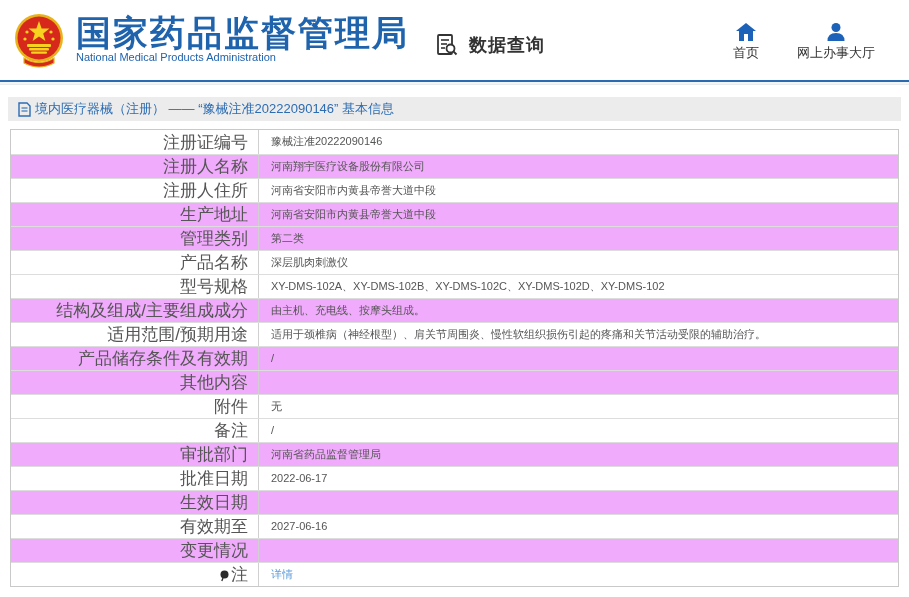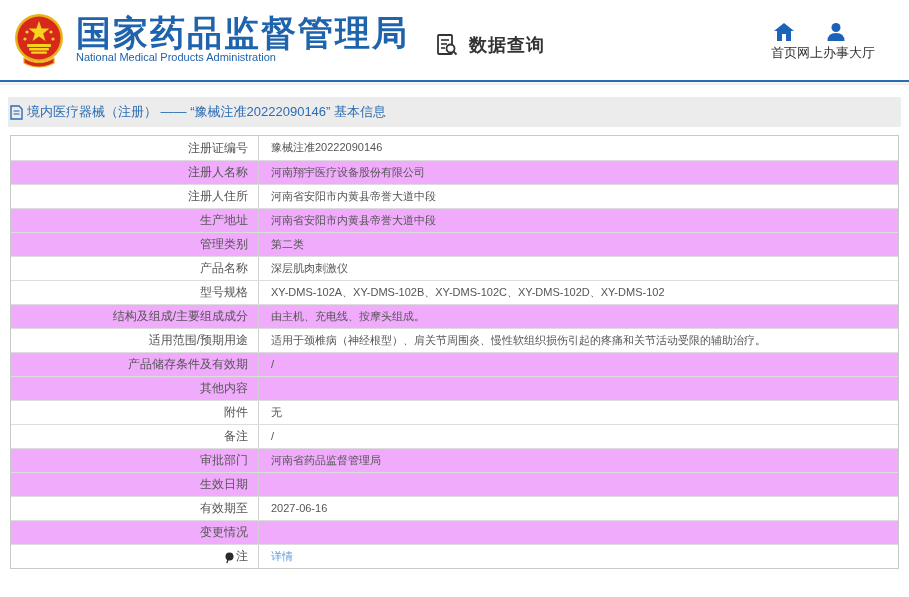--- a/index.html
+++ b/index.html
@@ -8,38 +8,38 @@
 
   
   .header { height:80px; display:flex; align-items:center; padding:0 34px 0 14px; }
   .emblem { width:50px; height:56px; flex-shrink:0; }
   .org { margin-left:12px; }
   .org-zh { color:#1f63ad; font-size:35px; font-weight:bold; letter-spacing:2px; line-height:30px; }
   .org-en { color:#1f63ad; font-size:11px; margin-top:3px; }
   .dq { display:flex; align-items:center; margin-left:26px; margin-top:10px; }
   .dq-label { color:#333; font-size:18px; font-weight:bold; margin-left:10px; letter-spacing:1px; }
   .spacer { flex:1; }
-  .nav { display:flex; margin-top:4px; }
+  .nav { display:flex; gap:38px; margin-top:4px; }
   .nav-item { display:flex; flex-direction:column; align-items:center; cursor:pointer; }
   .nav-item .txt { color:#333; font-size:13px; margin-top:3px; white-space:nowrap; }
   .rule { height:2px; background:#2a6ab0; }
   .rule2 { height:3px; background:#f2f4f6; border-bottom:1px solid #e9ecef; }
 
   
-  .crumbbar { margin:12px 8px 0 8px; height:30px; background:#ececec;
-    display:flex; align-items:center; padding-left:2px; }
+  .crumbbar { margin:12px 8px 0 8px; height:24px; background:#ececec;
+    display:flex; align-items:center; padding-left:10px; }
   .crumb-text { color:#2c6cb3; font-size:13px; margin-left:4px; }
 
   
   .datatable { margin:8px 10px 0 10px; border:1px solid #c9c9c9; }
   .row { display:flex; border-top:1px solid #ddd; min-height:24px; }
   .row:first-child { border-top:none; }
   .row.alt { background:#f0abfc; }
   .cell-label { width:248px; flex-shrink:0; text-align:right; padding-right:10px;
-    color:#555; font-size:12px; line-height:23px; border-right:1px solid #d0d0d0;
+    color:#555; font-size:17px; line-height:23px; border-right:1px solid #d0d0d0;
     display:flex; justify-content:flex-end; align-items:center; }
   .cell-value { flex:1; padding-left:12px; color:#555; font-size:11px; line-height:23px; }
   .link { color:#5e9ddb; cursor:pointer; }
   .balloon { display:inline-block; margin-right:2px; position:relative; top:1px; }
 </style>
 </head>
 <body>
 
 <div class="header">
   <svg class="emblem" viewBox="0 0 50 56">
@@ -149,20 +149,24 @@
     <div class="cell-value">无</div>
   </div>
     <div class="row">
     <div class="cell-label">备注</div>
     <div class="cell-value">/</div>
   </div>
     <div class="row alt">
     <div class="cell-label">审批部门</div>
     <div class="cell-value">河南省药品监督管理局</div>
   </div>
+    <div class="row">
+    <div class="cell-label">批准日期</div>
+    <div class="cell-value">2022-06-17</div>
+  </div>
     <div class="row alt">
     <div class="cell-label">生效日期</div>
     <div class="cell-value"></div>
   </div>
     <div class="row">
     <div class="cell-label">有效期至</div>
     <div class="cell-value">2027-06-16</div>
   </div>
     <div class="row alt">
     <div class="cell-label">变更情况</div>

